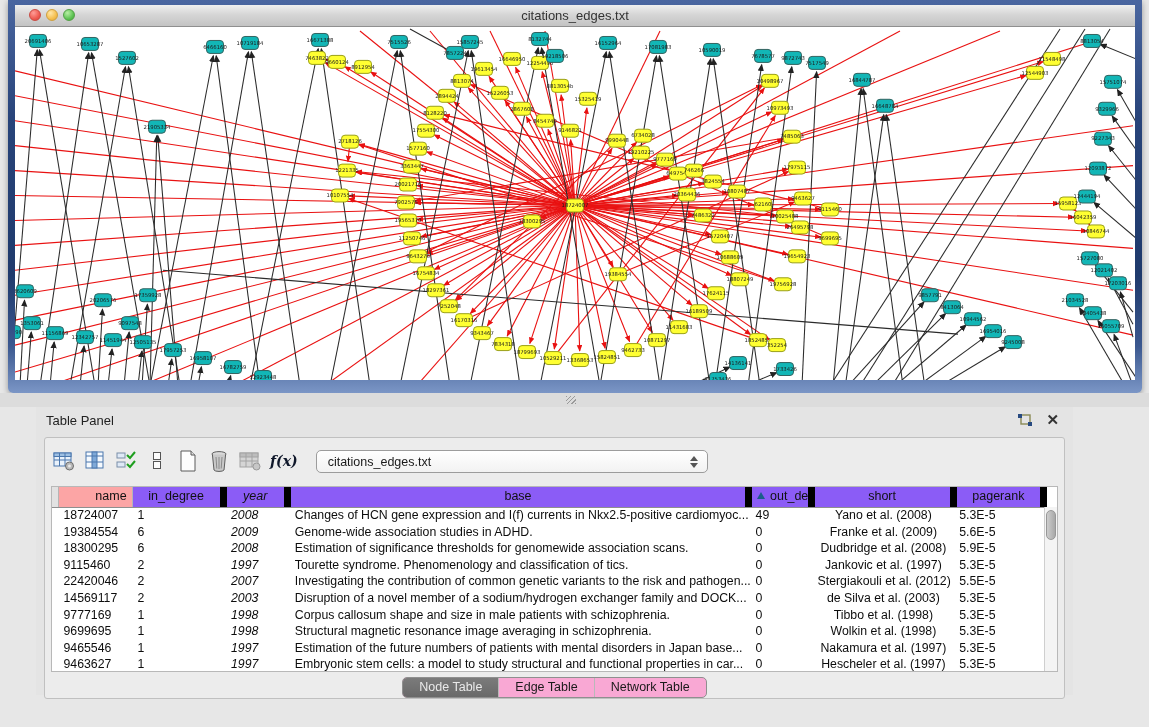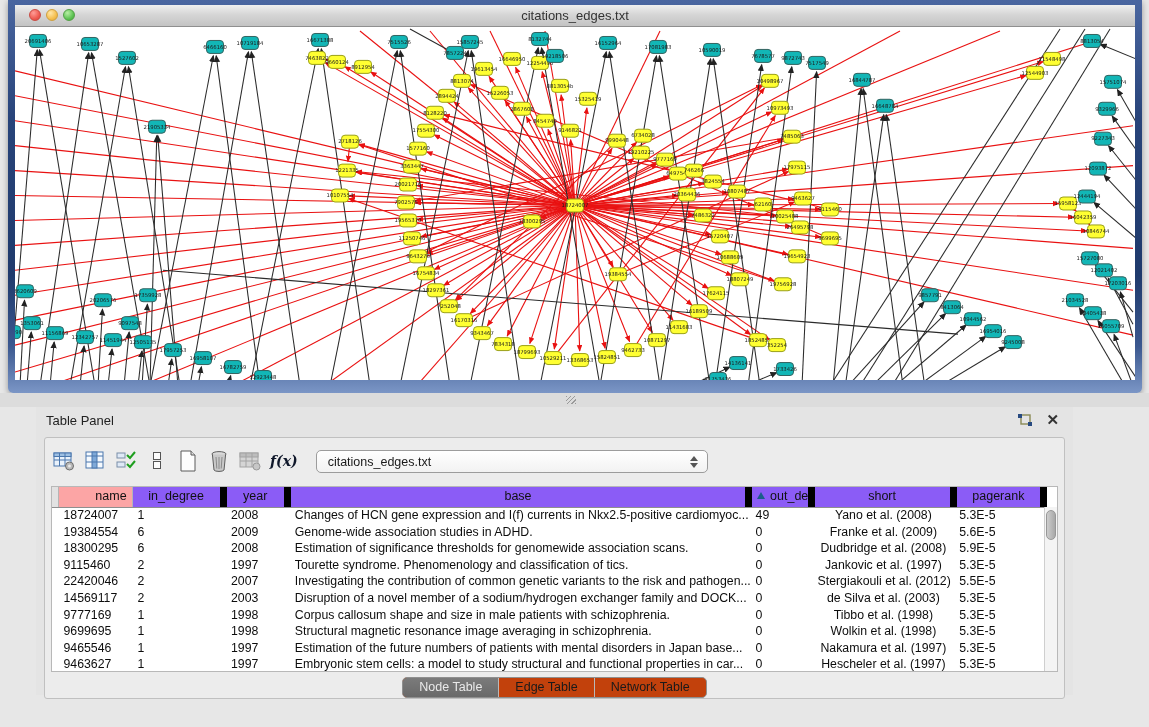--- a/index.html
+++ b/index.html
@@ -54,29 +54,29 @@
   .hcell{box-sizing:border-box;background:#8b5cf6;border-right:7px solid #000000;height:20px;line-height:19px;
     overflow:hidden;white-space:nowrap;padding:0 5px;text-align:center;cursor:pointer;}
   .hcell.gutter{background:#e2e2e2;border-right:1px solid #b5b5b5;cursor:default;}
   .hcell.gray{background:#fca5a5;border-right:1px solid #b5b5b5;text-align:right;}
   .hcell.white{background:#fff;border-right:none;cursor:default;}
   .sort-tri{display:inline-block;width:0;height:0;border-left:4px solid transparent;border-right:4px solid transparent;
     border-bottom:7px solid #1b5e8a;margin-right:5px;vertical-align:1px;}
   .tbody{position:absolute;left:0;right:13px;top:20px;bottom:0;overflow:hidden;}
   .trow{display:flex;height:16.6px;line-height:16.4px;font-size:12.3px;color:#0d0d0d;cursor:default;}
   .tcell{box-sizing:border-box;overflow:hidden;white-space:nowrap;padding:0 5px;}
-  .c0{width:7px;padding:0;} .c1{width:79px;} .c2{width:100px;} .c3{width:68px;} .c4{width:496px;}
+  .c0{width:7px;padding:0;} .c1{width:79px;} .c2{width:100px;} .c3{width:68px;font-style:italic;} .c4{width:496px;}
   .c5{width:66px;} .c6{width:152px;} .c7{width:96px;} .c8{flex:1;}
   .tcell.c6{text-align:center;}
   .vscroll{position:absolute;right:0;top:20px;bottom:0;width:13px;background:#f4f4f4;border-left:1px solid #cfcfcf;box-sizing:border-box;}
   .vthumb{position:absolute;left:1px;top:3px;width:10px;height:30px;border-radius:5px;
     background:linear-gradient(90deg,#cdcdcd,#a8a8a8);border:1px solid #979797;box-sizing:border-box;cursor:pointer;}
 
   .tabsrow{position:absolute;left:0;right:0;top:239px;height:22px;display:flex;justify-content:center;}
-  .seg{display:flex;height:19px;border:1px solid #8f8f8f;border-radius:5px;overflow:hidden;background:#c2410c;text-align:right;}
+  .seg{display:flex;height:19px;border:1px solid #8f8f8f;border-radius:5px;overflow:hidden;background:#f9a8d4;text-align:right;}
   .seg .tab{padding:0 16px;line-height:18px;font-size:12.5px;color:#1a1a1a;border-right:1px solid #b9b9b9;cursor:pointer;}
   .seg .tab:last-child{border-right:none;}
   .seg .tab.sel{background:linear-gradient(180deg,#7b7b7b,#696969);color:#e9e9e9;}
 
   
   .statusbar{position:absolute;left:0;top:729px;width:1149px;height:28px;background:#e2e2e2;border-top:1px solid #c6c6c6;box-sizing:border-box;}
   .mem-label{position:absolute;right:48px;top:9px;font-size:11.5px;color:#222;}
   .mem-dot{position:absolute;right:26px;top:6px;width:15px;height:15px;border-radius:50%;
     background:radial-gradient(circle at 35% 30%,#8fe78f,#37bd37 65%,#259425);border:1px solid #6f6f6f;box-sizing:border-box;}
 </style>

